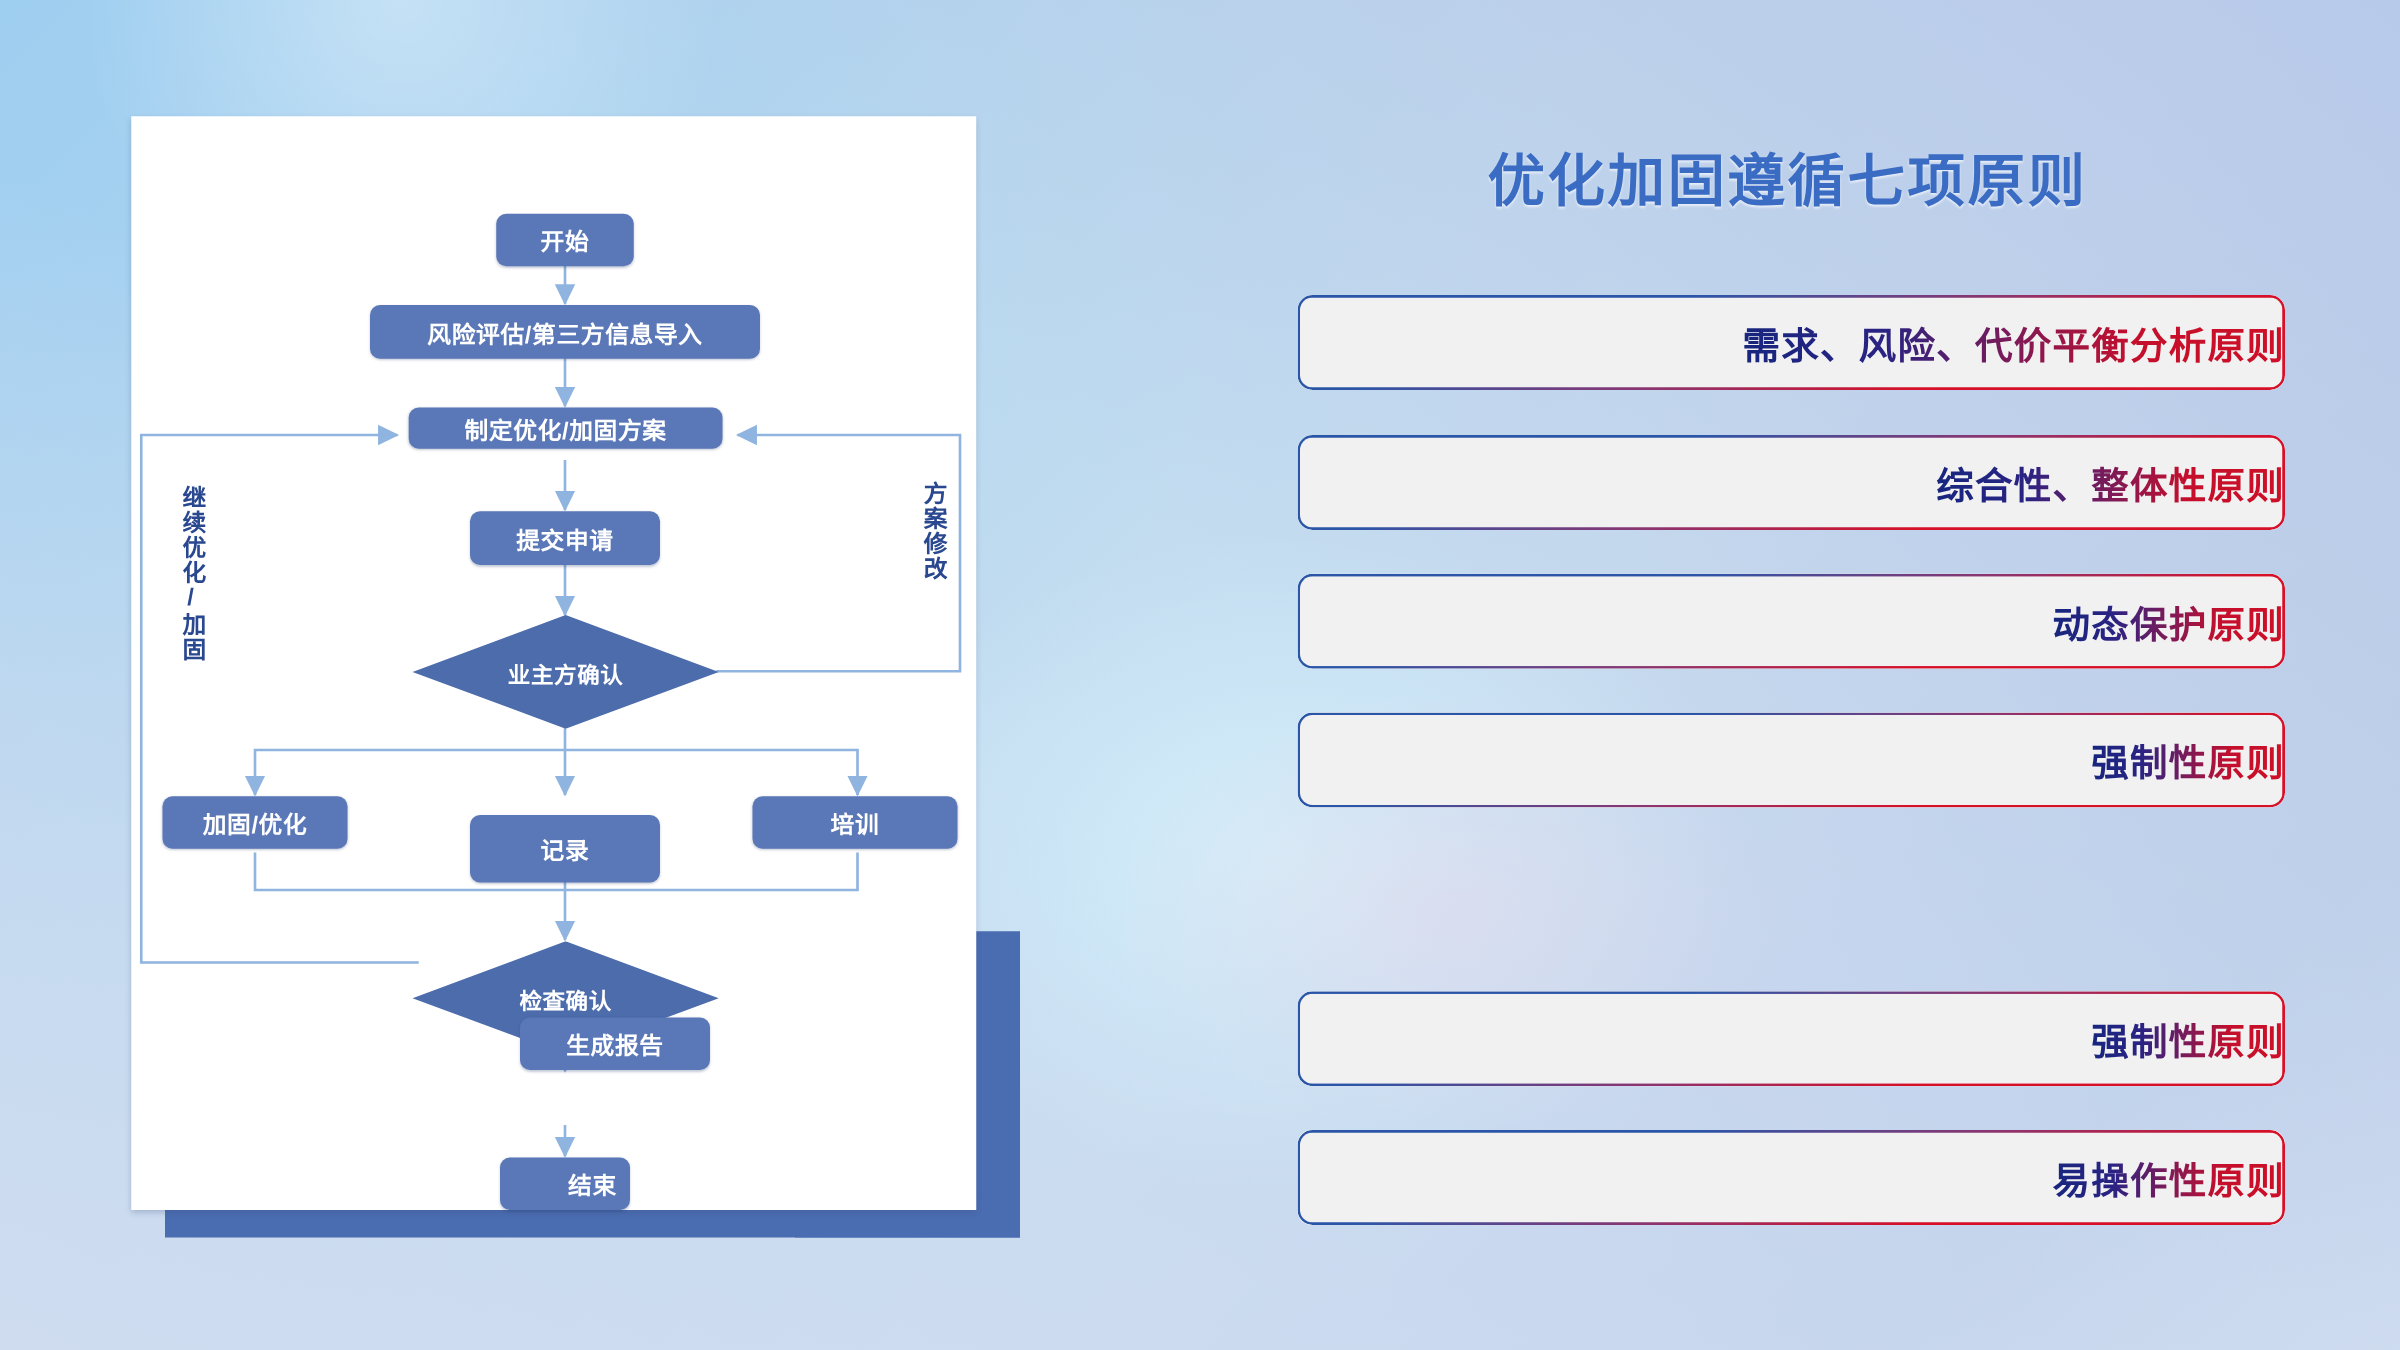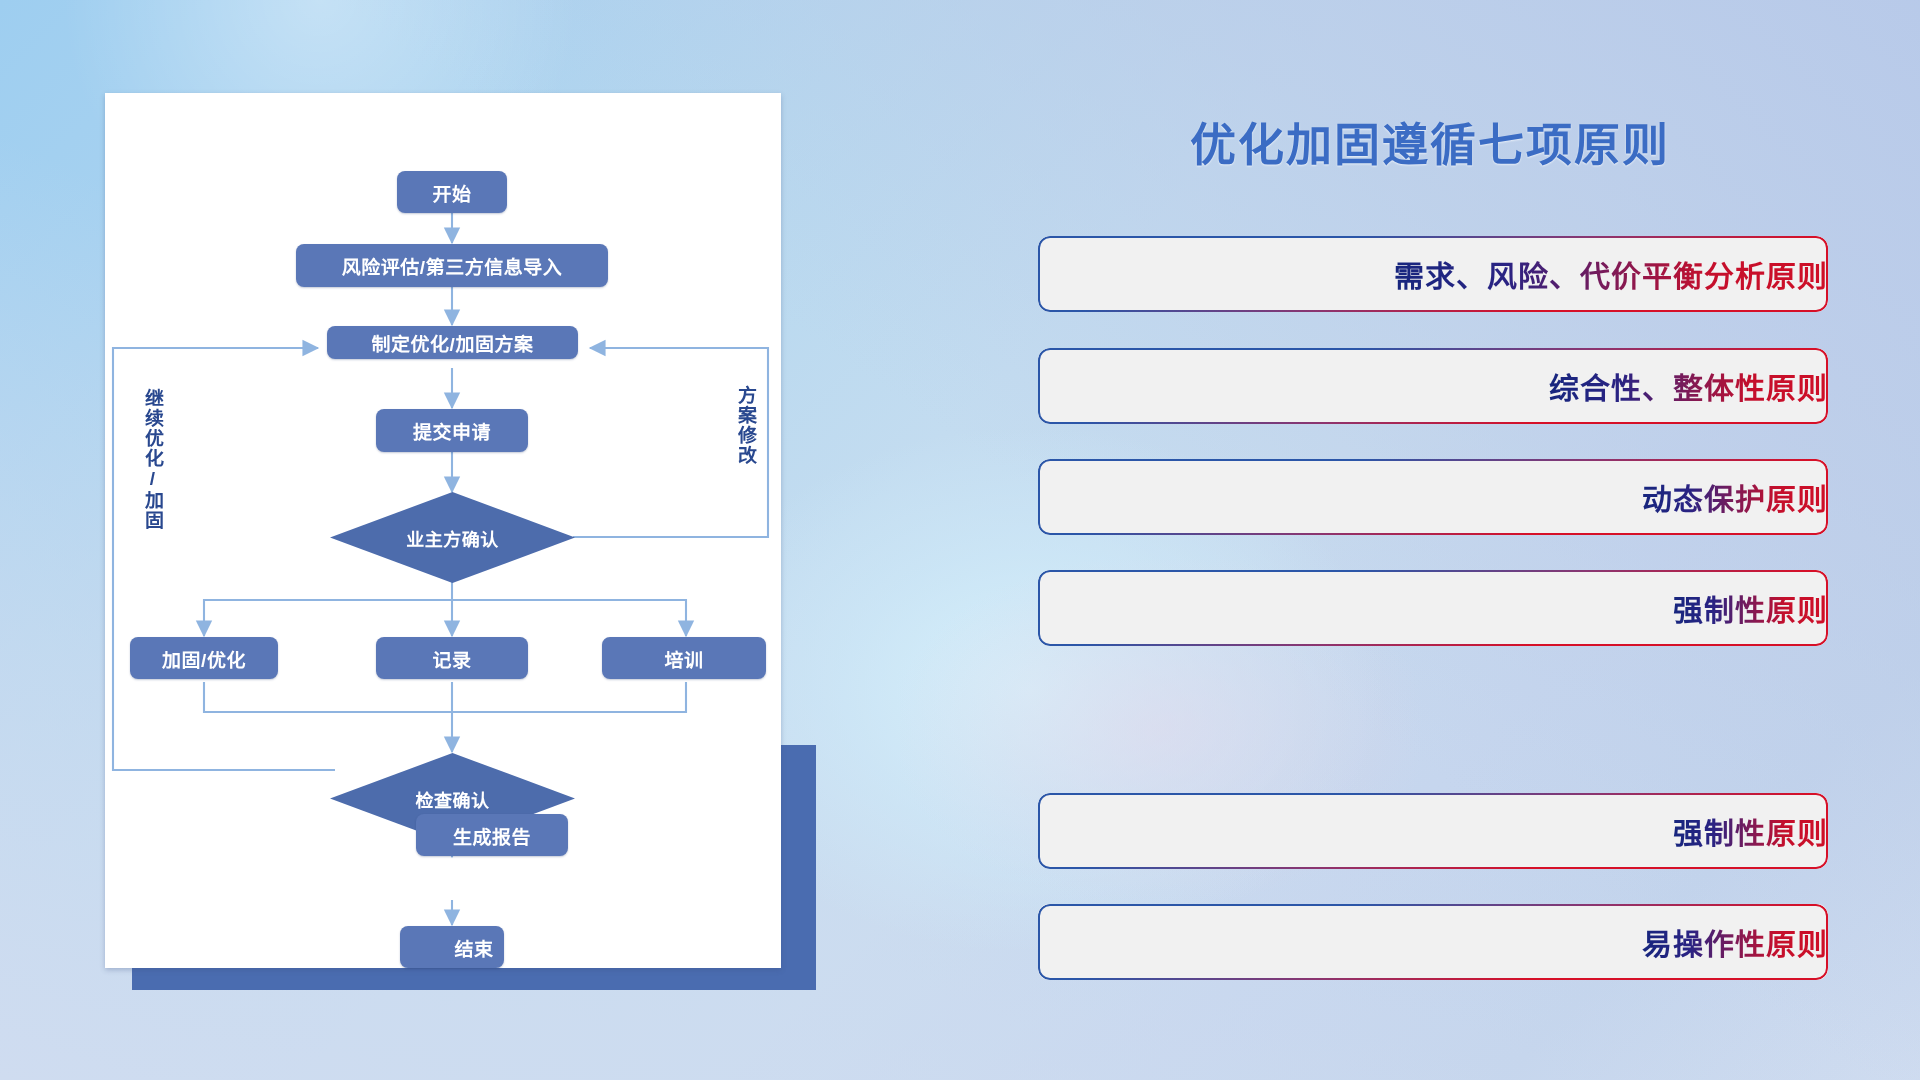--- a/index.html
+++ b/index.html
@@ -221,21 +221,21 @@
     <svg width="245" height="91" viewBox="0 0 245 91">
       <polygon points="122.5,0 245,45.5 122.5,91 0,45.5" fill="#4d6cac"></polygon>
     </svg>
     <div class="fdia-label">业主方确认</div>
   </div>
 
   <div class="fbox" style="left:130px; top:637px; width:148px; height:42px;">
     <span>加固/优化</span>
   </div>
 
-  <div class="fbox" style="left:376px; top:637px; width:152px; height:42px;">
+  <div class="fbox" style="left:376px; top:652px; width:152px; height:54px;">
     <span>记录</span>
   </div>
 
   <div class="fbox" style="left:602px; top:637px; width:164px; height:42px;">
     <span>培训</span>
   </div>
 
   <div class="fdia-wrap" style="left:330px; top:753px; width:245px; height:91px;">
     <svg width="245" height="91" viewBox="0 0 245 91">
       <polygon points="122.5,0 245,45.5 122.5,91 0,45.5" fill="#4d6cac"></polygon>

